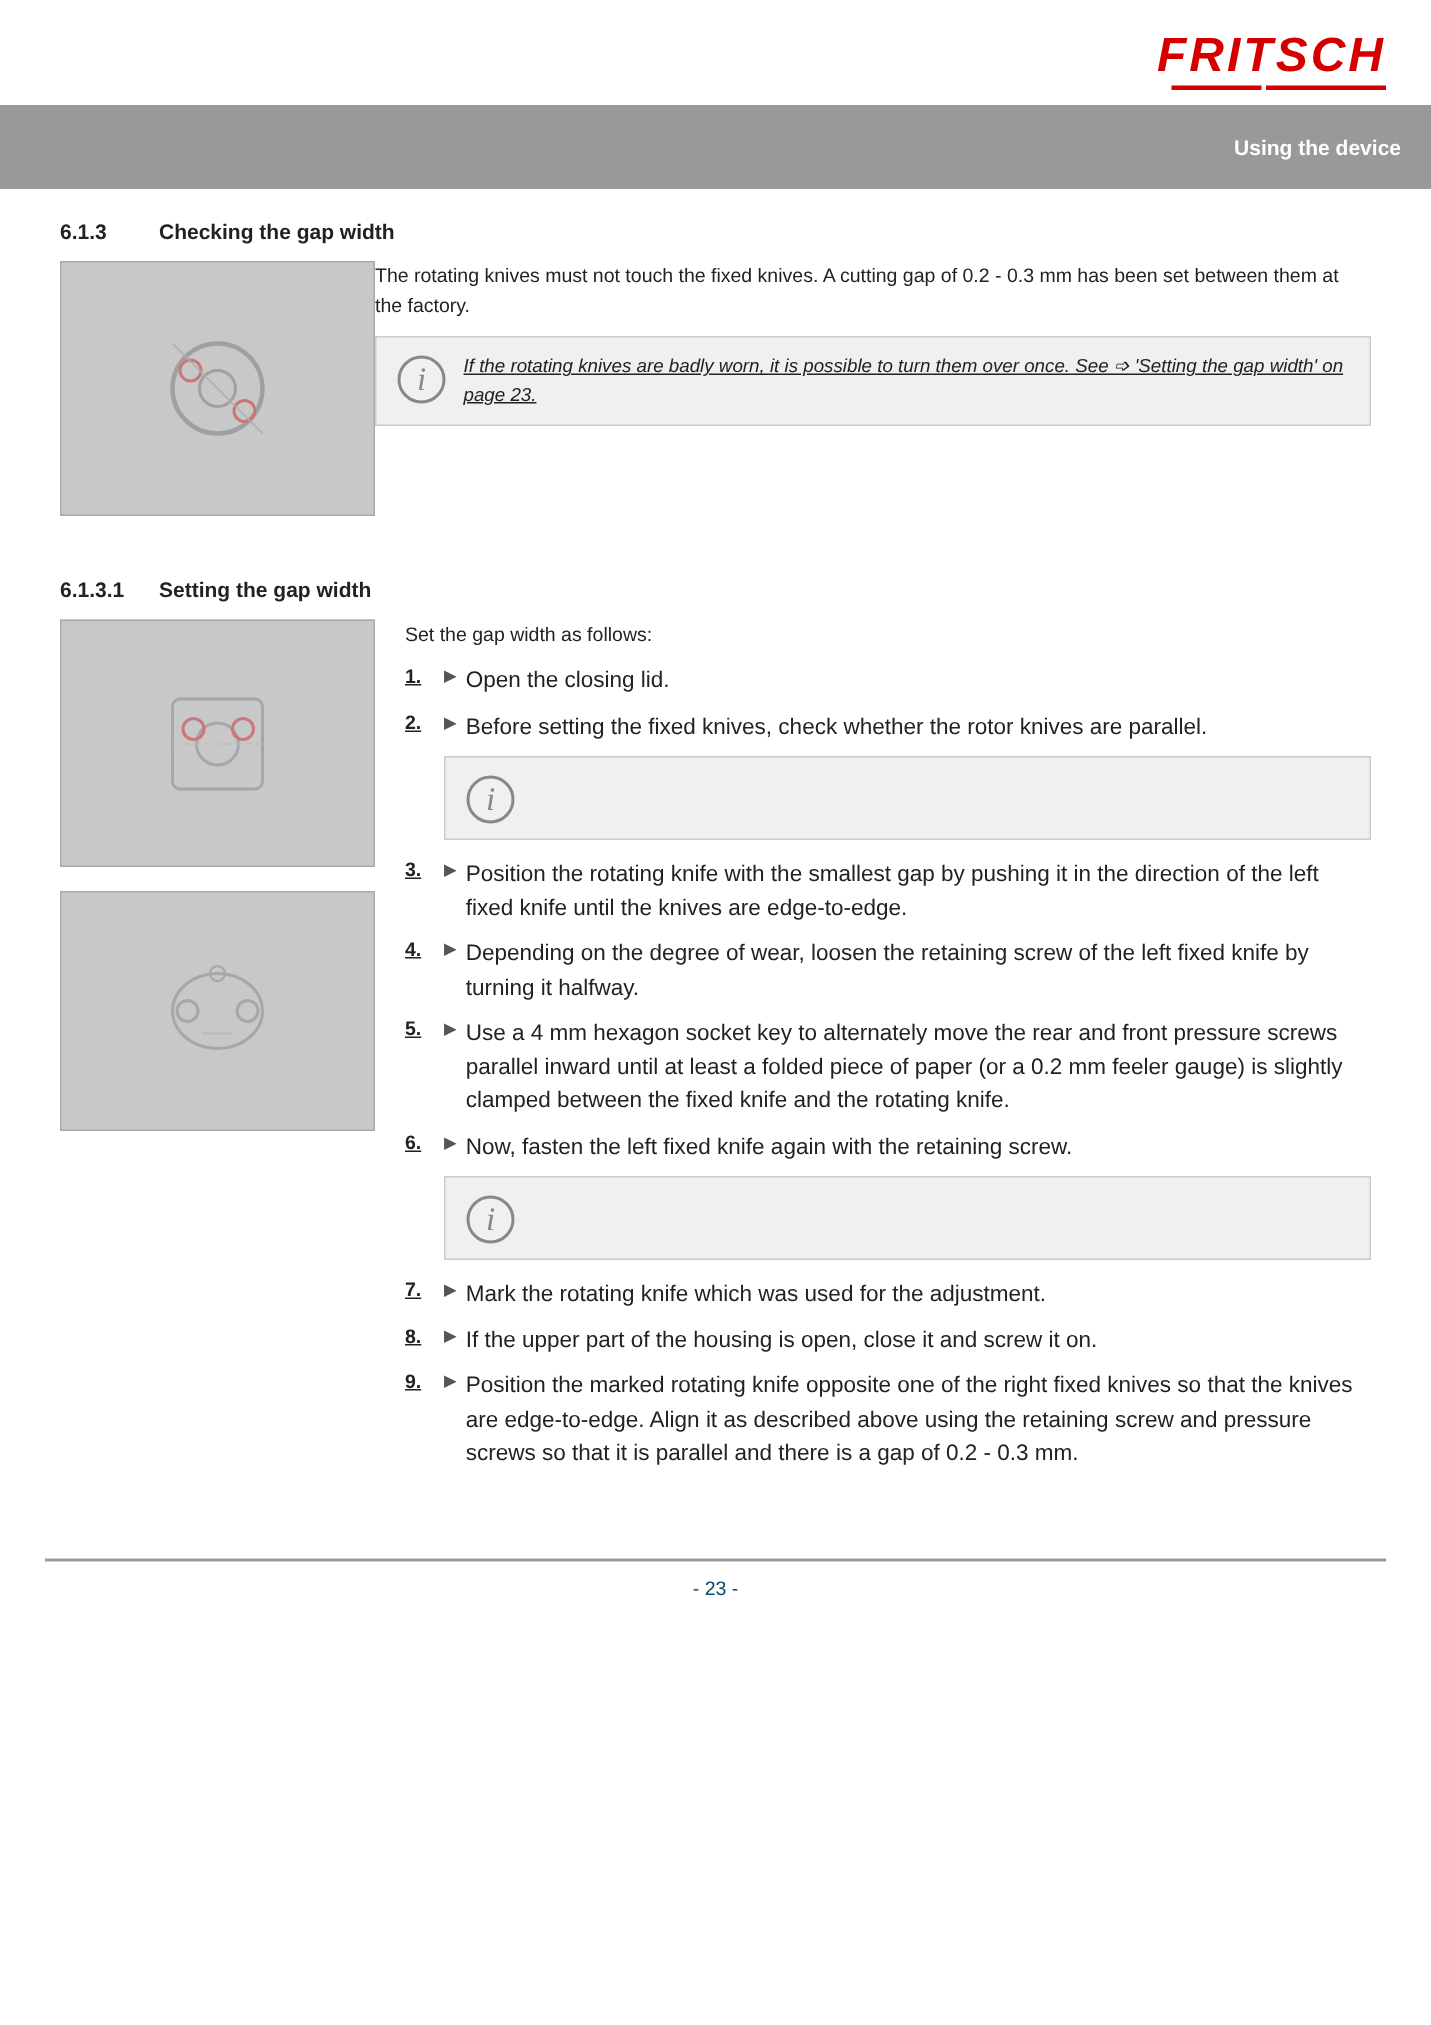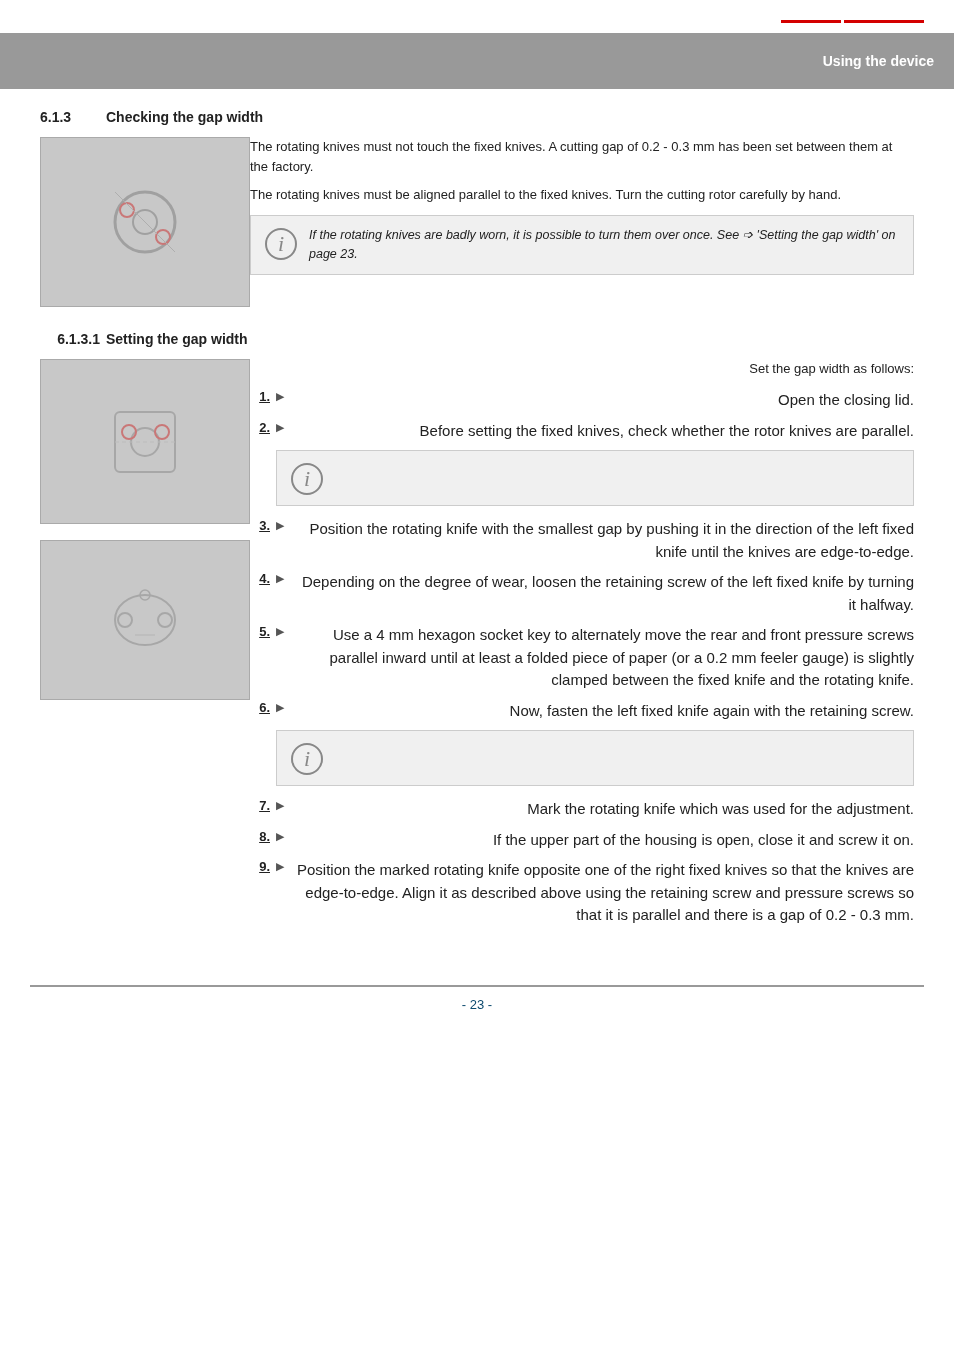--- a/index.html
+++ b/index.html
@@ -122,26 +122,26 @@
       justify-content: center;
       flex-shrink: 0;
       font-style: italic;
       font-family: serif;
       margin-top: 2px;
     }
     .note-text {
       font-size: 12.5px;
       font-style: italic;
       line-height: 1.5;
+      text-decoration: underline;
     }
 
     
     .subsection {
-      margin-top: 24px;
-      text-align: right;
+      margin-top: 41px;
     }
     .step-intro {
       margin-bottom: 10px;
       font-size: 13px;
     }
     .step {
       display: flex;
       gap: 6px;
       margin-bottom: 8px;
       align-items: flex-start;
@@ -159,20 +159,21 @@
     }
     .step-text {
       font-size: 15px;
       line-height: 1.5;
       flex: 1;
     }
 
     
     .sub-two-col {
       display: flex;
+      gap: 20px;
       margin-top: 10px;
     }
     .sub-left {
       flex: 0 0 210px;
       display: flex;
       flex-direction: column;
       gap: 16px;
     }
     .sub-right {
       flex: 1;
@@ -195,20 +196,21 @@
       margin-bottom: 8px;
       line-height: 1.55;
       font-size: 13px;
     }
   </style>
 </head>
 <body>
 
 <div class="header">
   <div class="logo-area">
+    <div class="logo-text">FRITSCH</div>
     <div class="logo-lines">
       <div class="logo-line"></div>
       <div class="logo-line"></div>
     </div>
   </div>
 </div>
 
 <div class="section-header-bar">
   <span>Using the device</span>
 </div>
@@ -228,21 +230,20 @@
           <circle cx="40" cy="40" r="30" fill="none" stroke="#666" stroke-width="3"></circle>
           <circle cx="40" cy="40" r="12" fill="none" stroke="#666" stroke-width="2"></circle>
           <circle cx="22" cy="28" r="7" fill="none" stroke="#c00" stroke-width="2"></circle>
           <circle cx="58" cy="55" r="7" fill="none" stroke="#c00" stroke-width="2"></circle>
           <line x1="10" y1="10" x2="70" y2="70" stroke="#888" stroke-width="1"></line>
         </svg>
       </div>
     </div>
     <div class="right-col">
       <p>The rotating knives must not touch the fixed knives. A cutting gap of 0.2 - 0.3 mm has been set between them at the factory.</p>
-      <p>The rotating knives must be aligned parallel to the fixed knives. Turn the cutting rotor carefully by hand.</p>
       <div class="note-box">
         <div class="note-icon">i</div>
         <div class="note-text">If the rotating knives are badly worn, it is possible to turn them over once. See ➩ 'Setting the gap width' on page 23.</div>
       </div>
     </div>
   </div>
 
   <div class="subsection">
     <div class="section-title">
       <span class="section-num">6.1.3.1</span>

